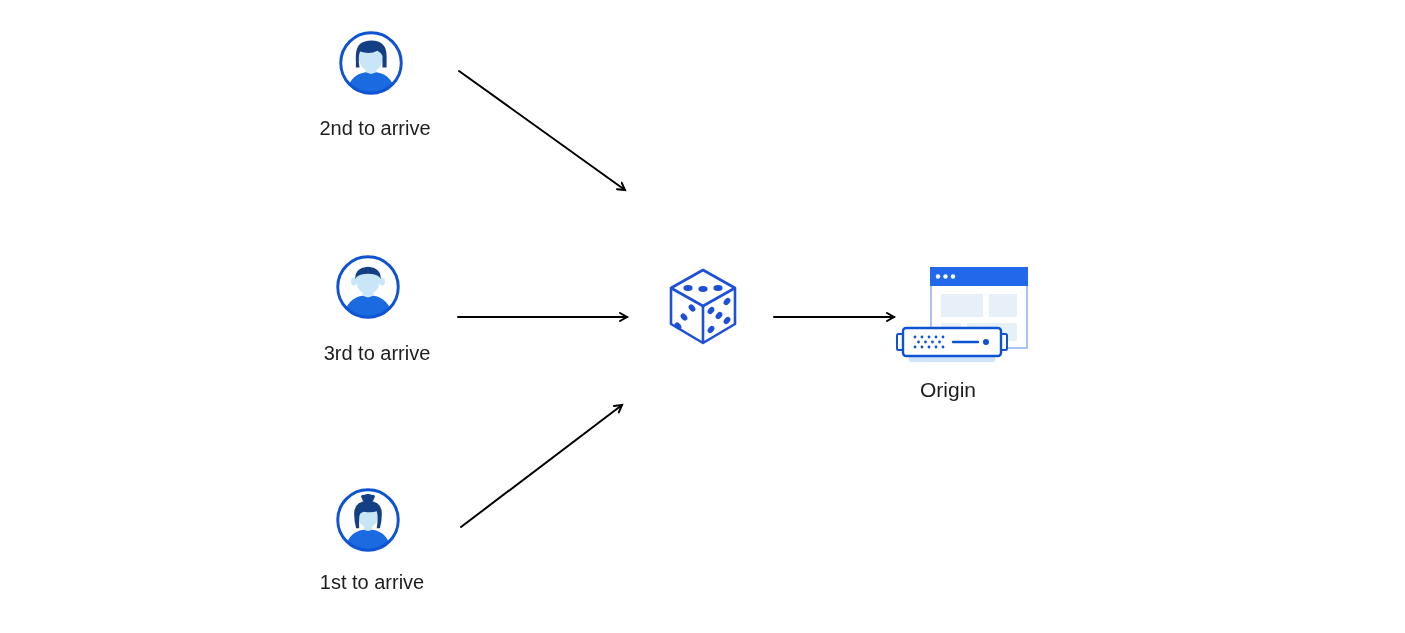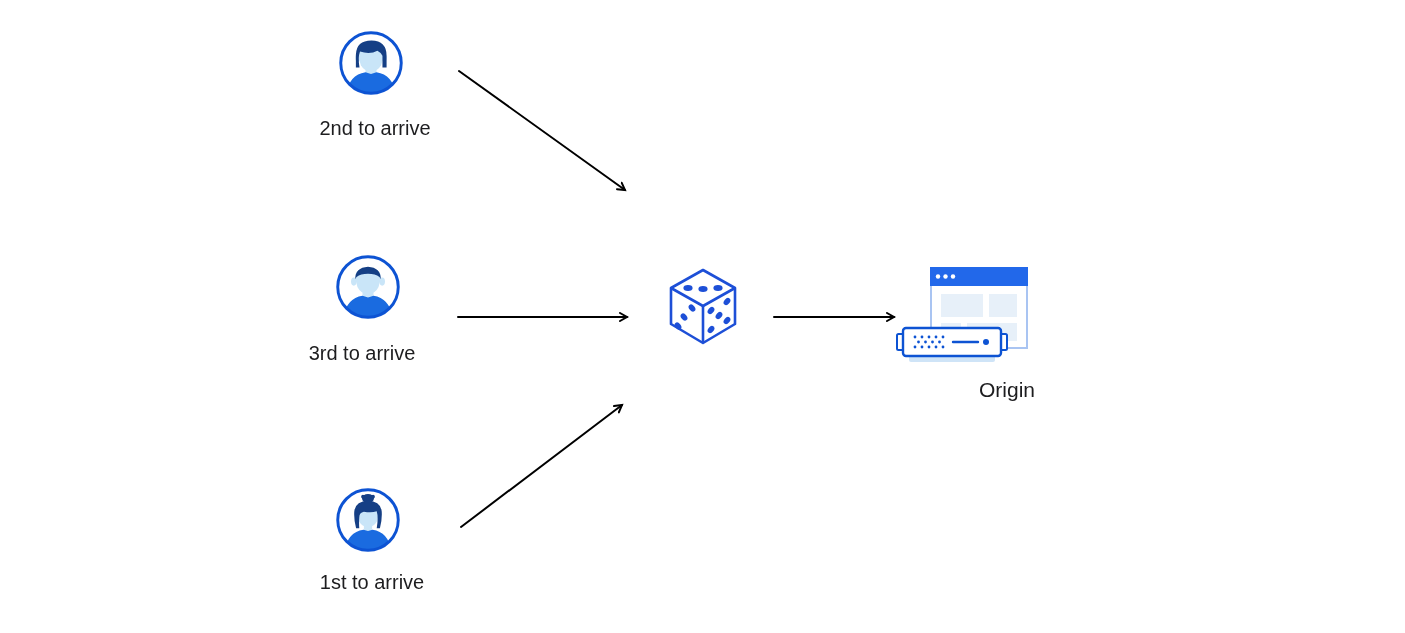--- a/index.html
+++ b/index.html
@@ -87,21 +87,21 @@
         <rect class="skin" x="30" y="38" width="12" height="14"></rect>
         <path class="shirt" d="M8 72 Q12 48 30 45.5 L36 47.5 L42 45.5 Q60 48 64 72 Z"></path>
         <ellipse class="skin" cx="20.5" cy="30" rx="3" ry="4.5"></ellipse>
         <ellipse class="skin" cx="51.5" cy="30" rx="3" ry="4.5"></ellipse>
         <path class="skin" d="M22.5 22 Q24 15.5 36 15.5 Q48 15.5 49.5 22 Q50 30 47.5 36 Q44 43.5 36 43.5 Q28 43.5 24.5 36 Q22 30 22.5 22 Z"></path>
         <path class="hair" d="M22 27.5 Q22 15 36 14 Q50 15 50 27.5 L48.5 25 Q44 21.5 36 21.5 Q28 21.5 23.5 25 Z"></path>
       </g>
       <circle class="ring" cx="36" cy="36" r="33"></circle>
     </svg>
   </div>
-  <div class="node-label" style="left:362px;top:341px">3rd to arrive</div>
+  <div class="node-label" style="left:377px;top:341px">3rd to arrive</div>
 
   <div class="abs" style="left:335px;top:487px">
     <svg width="66" height="66" viewBox="0 0 72 72">
       <defs>
           <clipPath id="clipC">
             <circle cx="36" cy="36" r="33"></circle>
           </clipPath>
         </defs>
       <g clip-path="url(#clipC)">
         <circle class="avatar-bg" cx="36" cy="36" r="33"></circle>
@@ -172,15 +172,15 @@
         <circle class="srv-dot" cx="22" cy="85" r="1.4"></circle>
           <circle class="srv-dot" cx="29" cy="85" r="1.4"></circle>
         <circle class="srv-dot" cx="36" cy="85" r="1.4"></circle>
           <circle class="srv-dot" cx="43" cy="85" r="1.4"></circle>
         <circle class="srv-dot" cx="50" cy="85" r="1.4"></circle>
       </g>
       <line class="srv-line" x1="60" y1="80" x2="85" y2="80"></line>
       <circle class="srv-dot" cx="93" cy="80" r="3"></circle>
     </svg>
   </div>
-  <div class="node-label origin-label" style="left:1007px;top:378px">Origin</div>
+  <div class="node-label origin-label" style="left:948px;top:378px">Origin</div>
 
 </div>
 
 </body></html>

